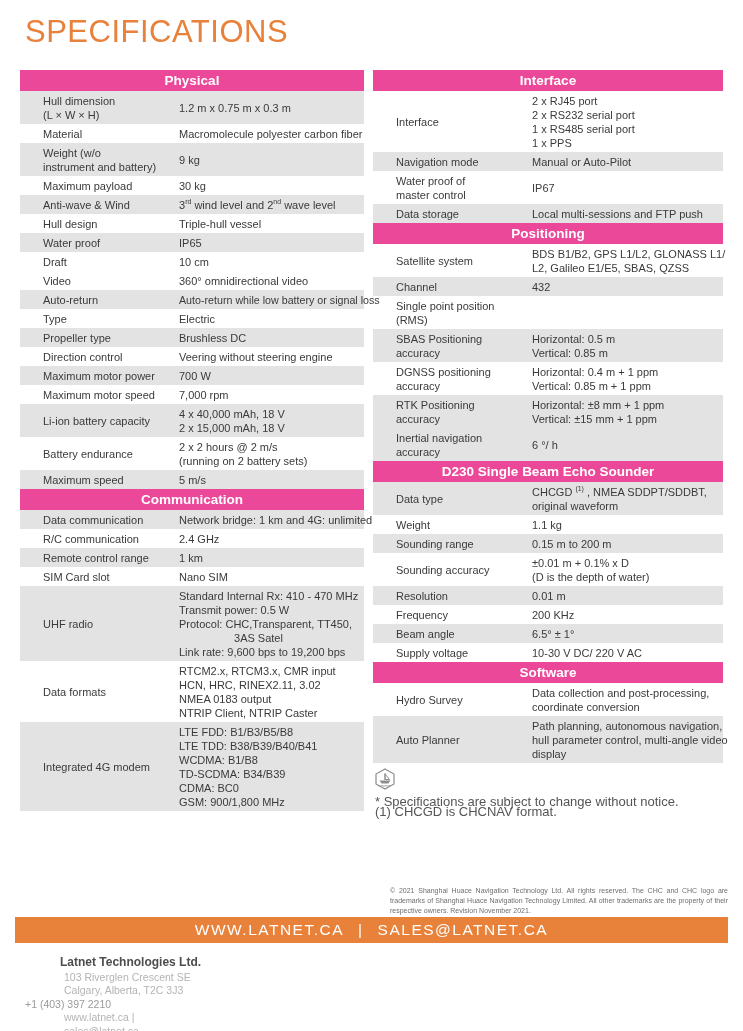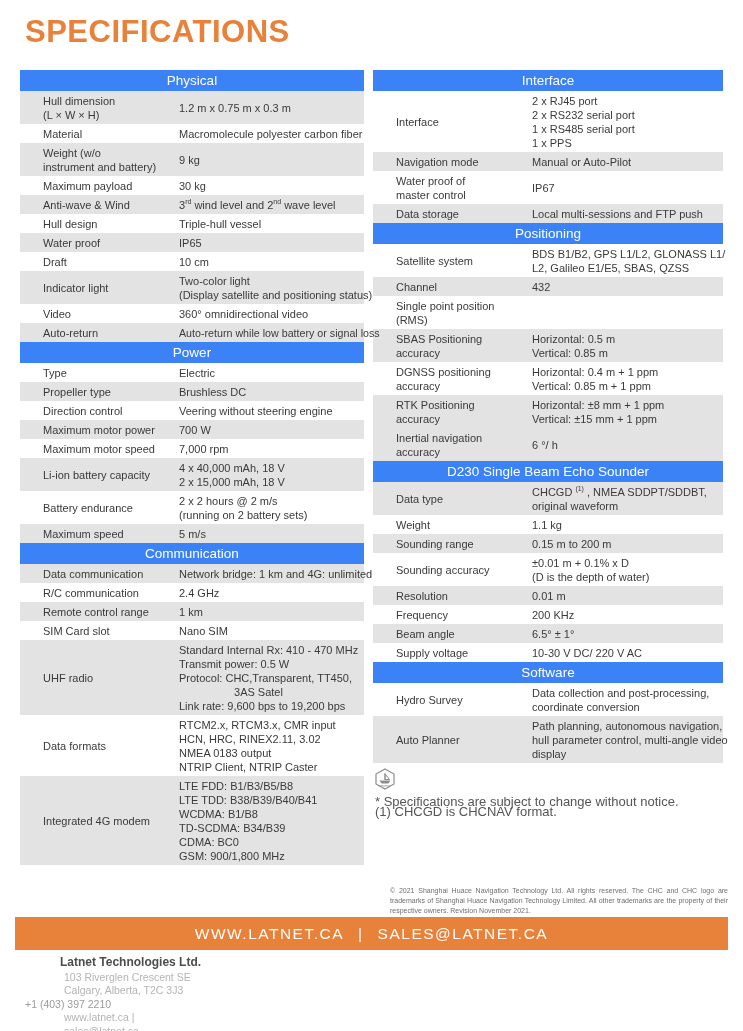--- a/index.html
+++ b/index.html
@@ -1,37 +1,37 @@
 <!DOCTYPE html>
 <html><head>
 <meta charset="utf-8">
 <style>
   html,body{margin:0;padding:0;background:#fff;}
   .page{position:relative;width:743px;height:1031px;background:#fff;overflow:hidden;
         font-family:"Liberation Sans",sans-serif;color:#3a3a3a;}
-  .page-title{position:absolute;left:25px;top:14px;font-size:31px;font-weight:bold;
+  .page-title{position:absolute;left:25px;top:14px;font-size:31px;font-weight:normal;
         color:#e8813a;letter-spacing:.5px;}
   .columns{position:absolute;left:20px;top:70px;width:703px;display:flex;gap:9px;align-items:flex-start;}
   .col{display:flex;flex-direction:column;}
   .col.left{width:344px;}
   .col.right{width:350px;}
-  .sec-header{background:#3b82f6;color:#fff;font-weight:normal;font-size:13.5px;
+  .sec-header{background:#ec4899;color:#fff;font-weight:bold;font-size:13.5px;
         text-align:center;height:21px;line-height:21px;}
   .spec-row{display:flex;align-items:center;padding:2.5px 0;font-size:11px;line-height:14px;}
   .spec-row.gray{background:#e3e3e3;}
   .cell-label{flex:none;width:136px;padding-left:23px;white-space:pre-line;}
   .cell-value{flex:1;padding-right:3px;min-width:0;}
   .cell-value>div{white-space:nowrap;}
   sup{font-size:7px;line-height:0;}
   .footnote-area{margin-top:3px;padding-left:2px;}
   .badge{display:block;margin:2px 0 3px 0;}
   .footnote-line{font-size:13px;line-height:10px;color:#555;}
   .copyright{position:absolute;left:390px;top:886px;width:338px;font-size:7px;
         line-height:10px;color:#6e6e6e;text-align:justify;}
-  .footer-bar{position:absolute;left:15px;top:917px;width:713px;height:33px;background:#e8813a;
+  .footer-bar{position:absolute;left:15px;top:917px;width:713px;height:26px;background:#e8813a;
         display:flex;align-items:center;justify-content:center;gap:14px;color:#fff;
         font-size:15.5px;letter-spacing:1.5px;}
   .footer-bar a{color:#fff;text-decoration:none;}
   .company{position:absolute;left:25px;top:956px;font-size:10.5px;line-height:13.5px;}
   .company .name{font-weight:bold;color:#4d4d4d;font-size:12px;margin-bottom:1px;margin-left:35px;}
   .company .muted{color:#b4b4b4;margin-left:39px;}
   .company .crow{display:flex;flex-direction:column;}
   .company .crow .c1{width:143px;}
   .company .phone{color:#9b9b9b;}
 </style>
@@ -89,40 +89,32 @@
             <div class="cell-value">
               <div>IP65</div>
             </div>
           </div>
           <div class="spec-row">
             <div class="cell-label">Draft</div>
             <div class="cell-value">
               <div>10 cm</div>
             </div>
           </div>
-          <div class="spec-row gray">
-            <div class="cell-label">Indicator light</div>
-            <div class="cell-value">
-              <div>Two-color light</div>
-              <div>(Display satellite and positioning status)</div>
-            </div>
-          </div>
           <div class="spec-row">
             <div class="cell-label">Video</div>
             <div class="cell-value">
               <div>360° omnidirectional video</div>
             </div>
           </div>
           <div class="spec-row gray">
             <div class="cell-label">Auto-return</div>
             <div class="cell-value">
               <div style="transform-origin: left center; transform: scaleX(0.971014);">Auto-return while low battery or signal loss</div>
             </div>
           </div>
-          <div class="sec-header">Power</div>
           <div class="spec-row">
             <div class="cell-label">Type</div>
             <div class="cell-value">
               <div>Electric</div>
             </div>
           </div>
           <div class="spec-row gray">
             <div class="cell-label">Propeller type</div>
             <div class="cell-value">
               <div>Brushless DC</div>

